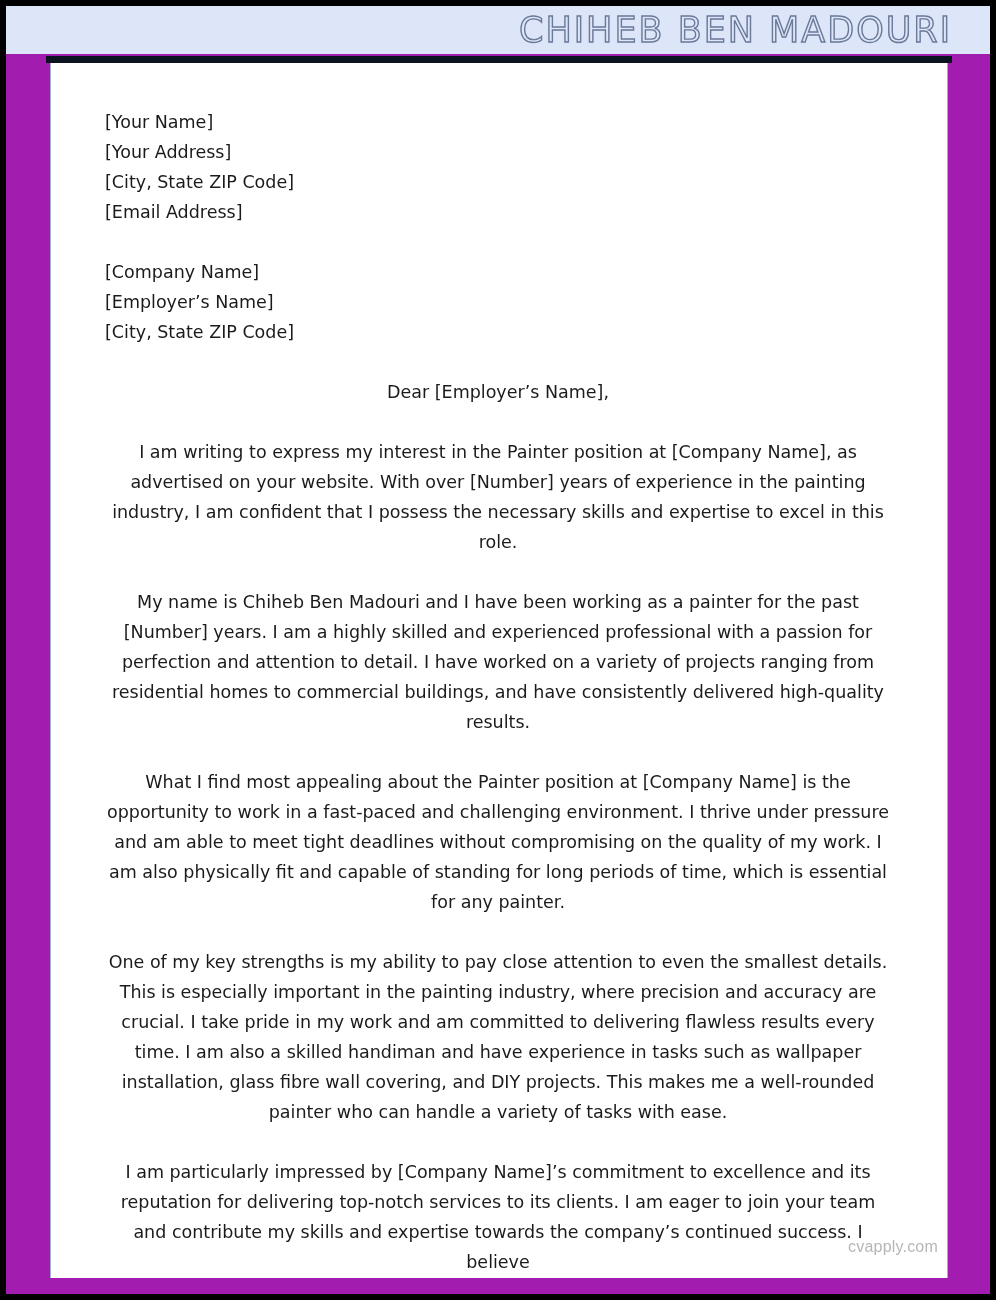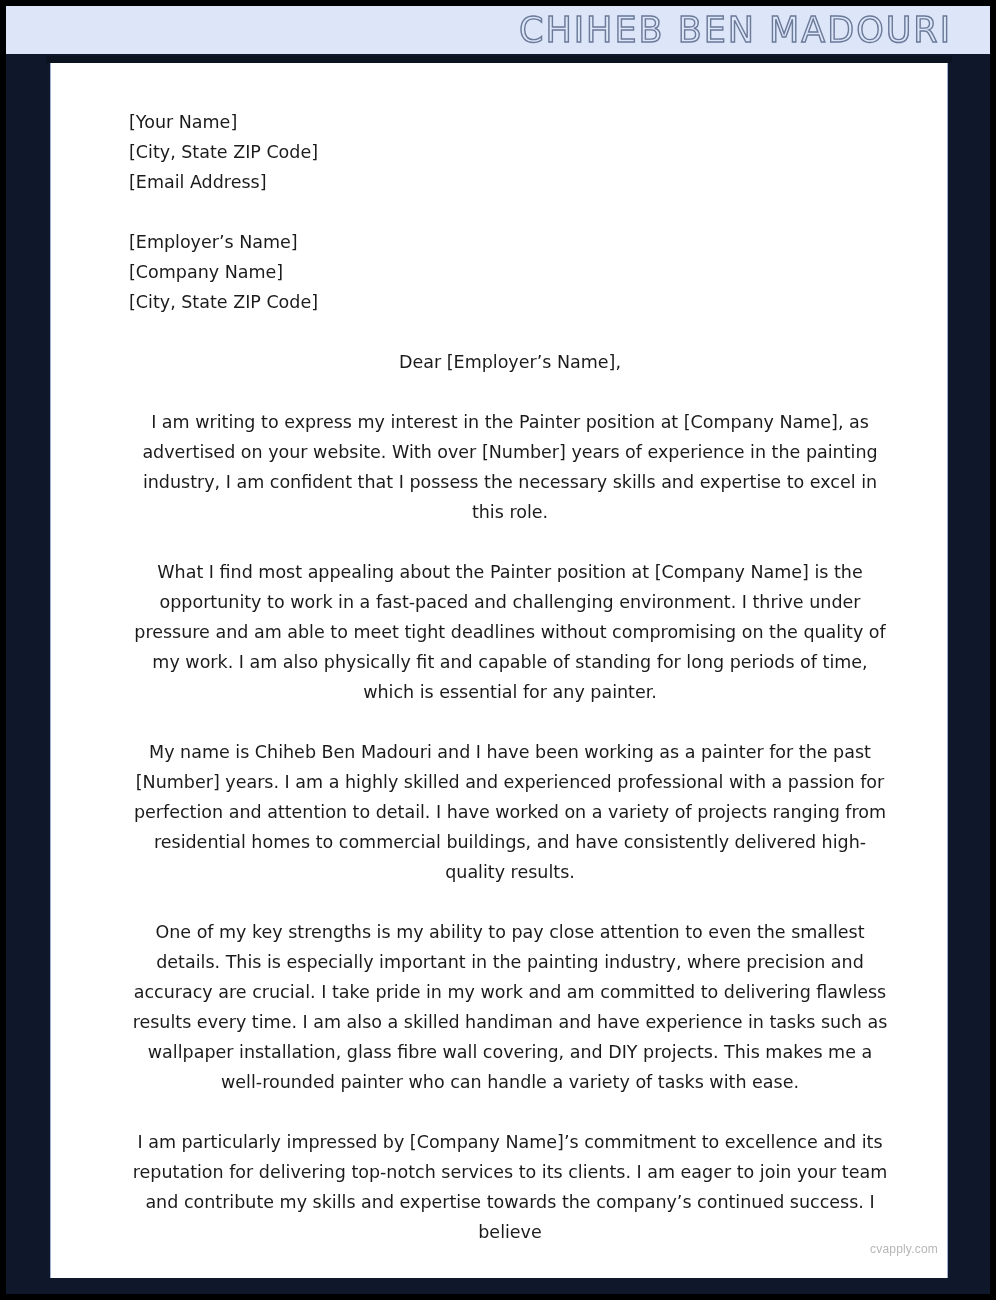--- a/index.html
+++ b/index.html
@@ -12,21 +12,21 @@
     background: #000000;
     font-family: "Liberation Sans", sans-serif;
     overflow: hidden;
   }
   .page {
     position: absolute;
     left: 6px;
     top: 6px;
     width: 984px;
     height: 1288px;
-    background: #0f172a;
+    background: #a21caf;
     overflow: hidden;
   }
   .header {
     position: absolute;
     left: 0;
     top: 0;
     width: 984px;
     height: 48px;
     background: #dde5f8;
     display: flex;
@@ -56,21 +56,20 @@
     position: absolute;
     left: 44px;
     top: 57px;
     width: 898px;
     height: 1215px;
     background: #ffffff;
     border-left: 1px solid #9fb0d0;
     border-right: 1px solid #9fb0d0;
     box-sizing: border-box;
     overflow: hidden;
-    padding-left: 24px;
   }
   .letter {
     padding: 44px 56px 0 54px;
     font-family: "DejaVu Sans", sans-serif;
     font-size: 17.5px;
     line-height: 30px;
     color: #1b1b1b;
   }
   .block {
     margin: 0 0 30px 0;
@@ -80,55 +79,56 @@
   }
   .para {
     margin: 0 0 30px 0;
     text-align: center;
   }
   .watermark {
     position: absolute;
     right: 52px;
     bottom: 38px;
     font-family: "Liberation Sans", sans-serif;
-    font-size: 12px;
+    font-size: 16px;
     color: #b6b6b6;
     letter-spacing: 0.2px;
   }
 </style>
 </head>
 <body>
 
 <div class="page">
 
   <div class="header">
     <div class="header-name">CHIHEB BEN MADOURI</div>
   </div>
   <div class="header-rule"></div>
 
   <div class="sheet">
     <div class="letter">
 
       <div class="block">
         <div class="line">[Your Name]</div>
+        <div class="line">[Your Address]</div>
         <div class="line">[City, State ZIP Code]</div>
         <div class="line">[Email Address]</div>
       </div>
 
       <div class="block">
+        <div class="line">[Company Name]</div>
         <div class="line">[Employer’s Name]</div>
-        <div class="line">[Company Name]</div>
         <div class="line">[City, State ZIP Code]</div>
       </div>
 
       <div class="para">Dear [Employer’s Name],</div>
 
       <div class="para">I am writing to express my interest in the Painter position at [Company Name], as advertised on your website. With over [Number] years of experience in the painting industry, I am confident that I possess the necessary skills and expertise to excel in this role.</div>
+      <div class="para">My name is Chiheb Ben Madouri and I have been working as a painter for the past [Number] years. I am a highly skilled and experienced professional with a passion for perfection and attention to detail. I have worked on a variety of projects ranging from residential homes to commercial buildings, and have consistently delivered high-quality results.</div>
       <div class="para">What I find most appealing about the Painter position at [Company Name] is the opportunity to work in a fast-paced and challenging environment. I thrive under pressure and am able to meet tight deadlines without compromising on the quality of my work. I am also physically fit and capable of standing for long periods of time, which is essential for any painter.</div>
-      <div class="para">My name is Chiheb Ben Madouri and I have been working as a painter for the past [Number] years. I am a highly skilled and experienced professional with a passion for perfection and attention to detail. I have worked on a variety of projects ranging from residential homes to commercial buildings, and have consistently delivered high-quality results.</div>
       <div class="para">One of my key strengths is my ability to pay close attention to even the smallest details. This is especially important in the painting industry, where precision and accuracy are crucial. I take pride in my work and am committed to delivering flawless results every time. I am also a skilled handiman and have experience in tasks such as wallpaper installation, glass fibre wall covering, and DIY projects. This makes me a well-rounded painter who can handle a variety of tasks with ease.</div>
       <div class="para">I am particularly impressed by [Company Name]’s commitment to excellence and its reputation for delivering top-notch services to its clients. I am eager to join your team and contribute my skills and expertise towards the company’s continued success. I believe</div>
 
     </div>
   </div>
 
   <div class="watermark">cvapply.com</div>
 
 </div>
 

